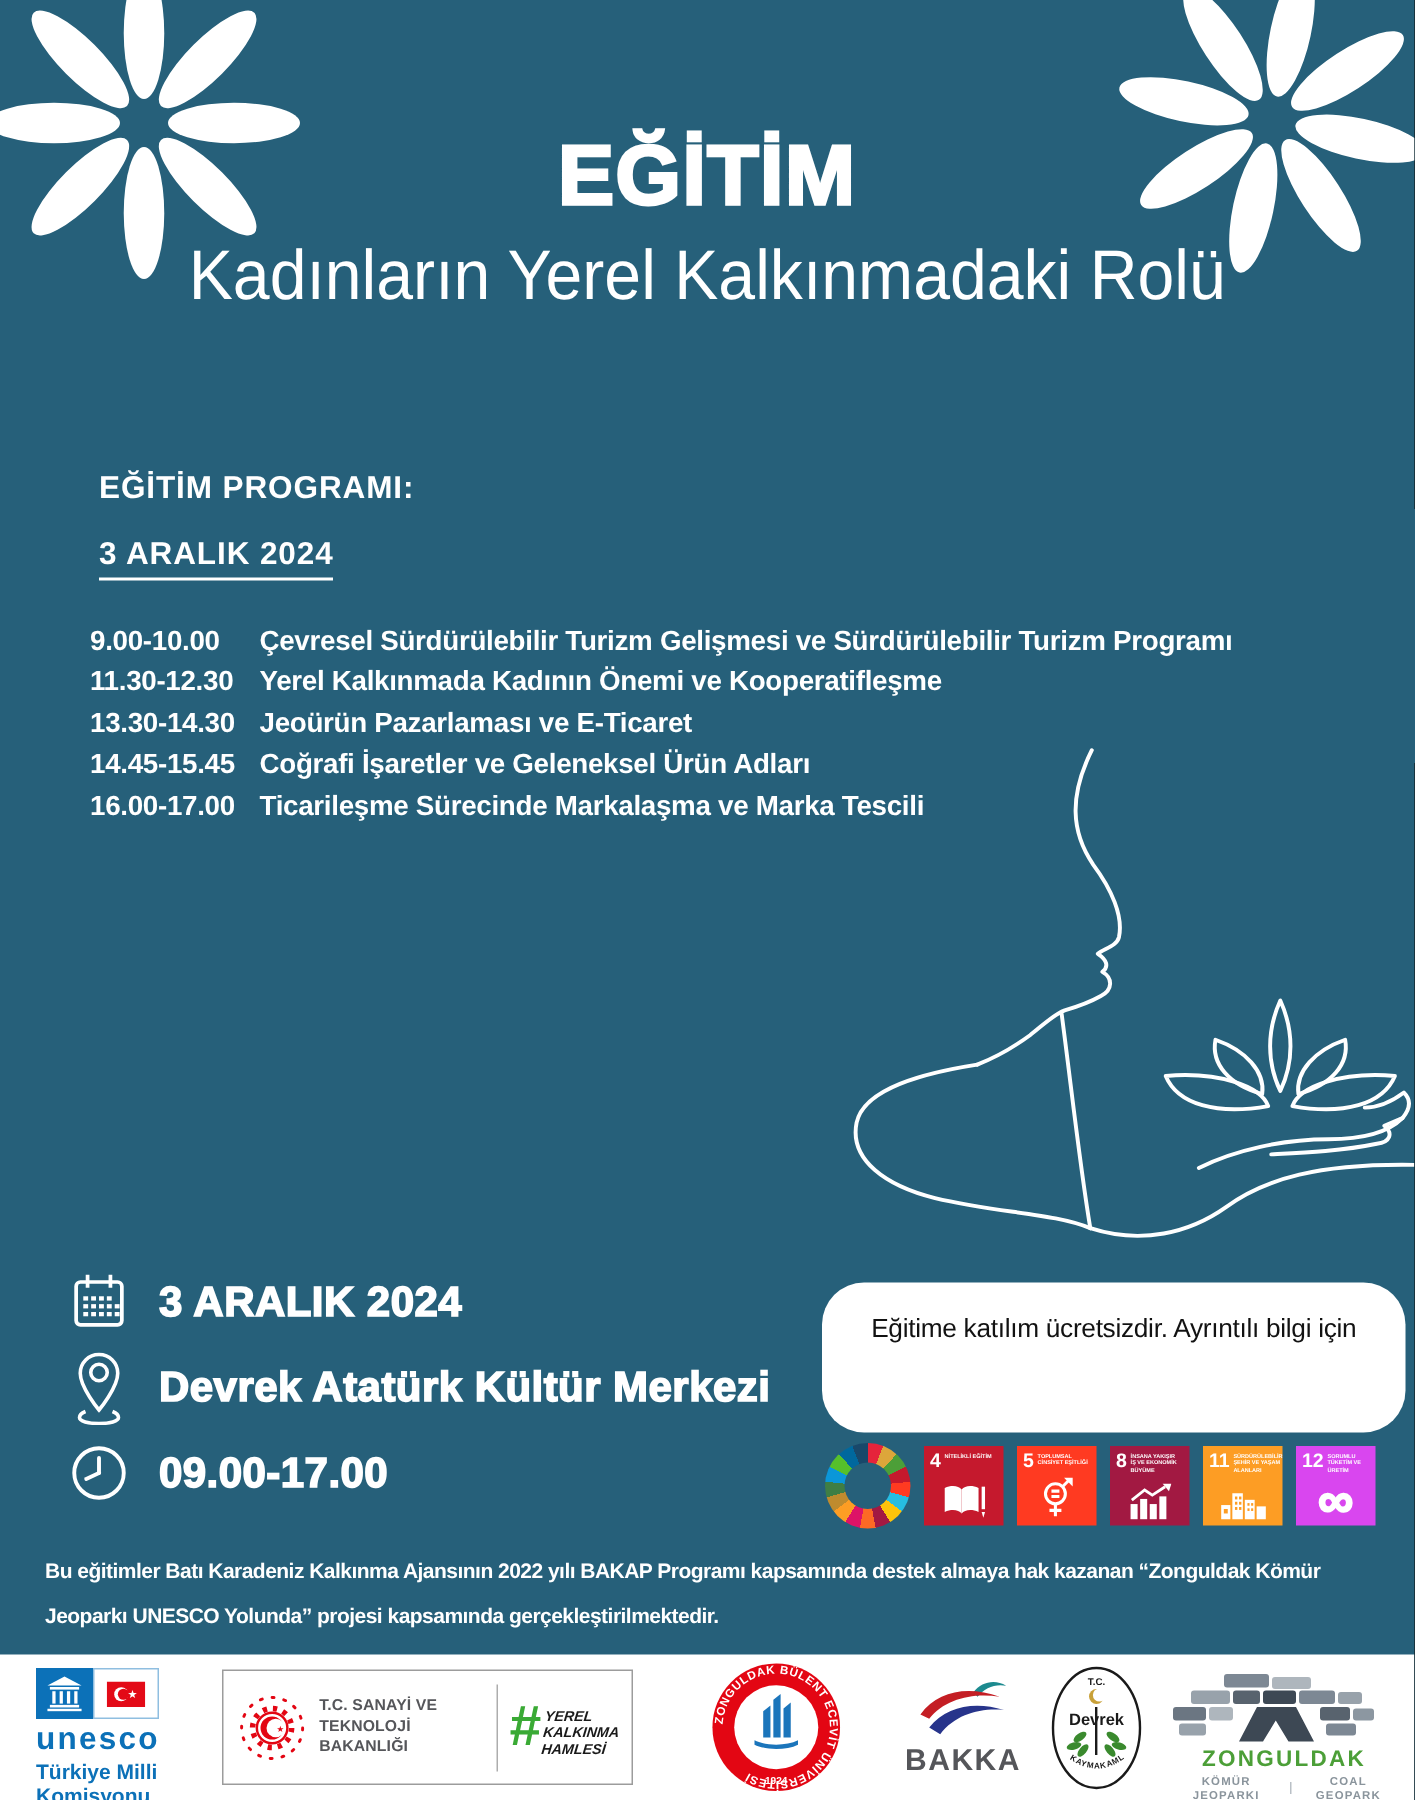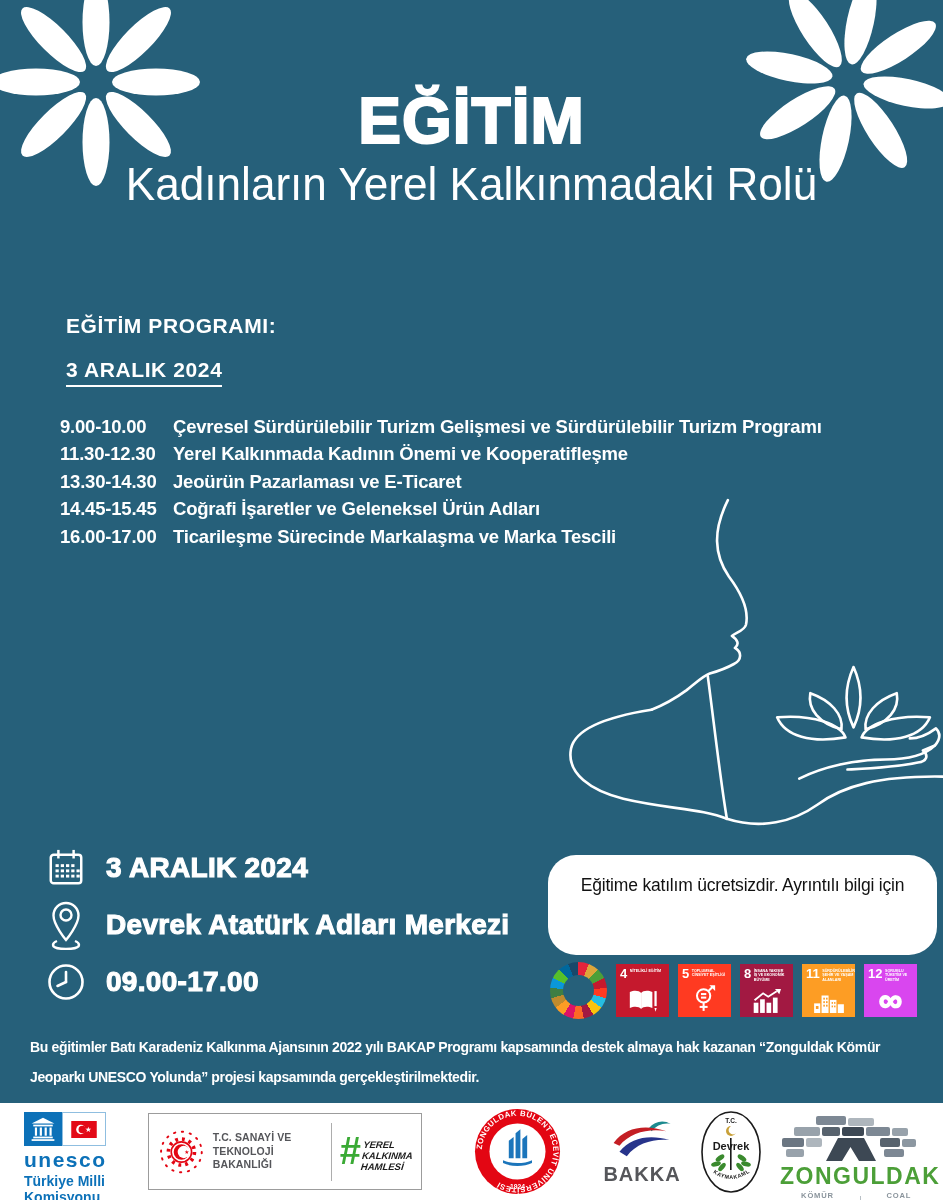--- a/index.html
+++ b/index.html
@@ -12,21 +12,21 @@
   svg { display:block; }
 
   
   .flower { position:absolute; width:212px; height:212px; }
   .fl-left { left:-10px; top:-24px; }
   .fl-right { left:742px; top:-26px; }
 
   
   .title {
     position:absolute; top:84px; left:0; width:100%; text-align:center;
-    font-size:64px; font-weight:800; letter-spacing:1px;
+    font-size:56px; font-weight:800; letter-spacing:1px;
     -webkit-text-stroke:2.2px #fff;
   }
   .subtitle {
     position:absolute; top:158px; left:0; width:100%; text-align:center;
     font-size:45px; font-weight:400; letter-spacing:0px;
     transform:scale(0.98,1.04);
   }
 
   
   .program { position:absolute; left:66px; top:314px; }
@@ -105,21 +105,21 @@
   .hamle-hash { font-size:38px; font-weight:800; font-style:italic; color:#3AAA35; line-height:1; }
   .hamle-lines { font-size:9.5px; font-weight:800; font-style:italic; color:#1A1A1A; line-height:1.15; transform:skewX(-6deg); margin-left:2px; margin-top:10px; }
 
   .zbeu { left:474px; top:5px; width:87px; height:87px; }
   .bakka { left:594px; top:15px; width:96px; text-align:center; }
   .bakka-name { font-size:20px; font-weight:800; color:#55565A; letter-spacing:1px; margin-top:1px; }
 
   .devrek { left:700px; top:7px; width:62px; height:84px; }
 
   .geopark { left:780px; top:13px; width:152px; text-align:center; }
-  .geo-name { font-size:23px; font-weight:800; color:#4C9F38; letter-spacing:1.5px; line-height:1; margin-top:3px; }
+  .geo-name { font-size:15px; font-weight:800; color:#4C9F38; letter-spacing:1.5px; line-height:1; margin-top:3px; }
   .geo-sub { display:flex; justify-content:center; gap:5px; align-items:center; margin-top:3px;
              font-size:7.6px; font-weight:700; color:#8A949C; letter-spacing:0.8px; }
   .geo-divider { width:1px; height:8px; background:#B9C0C6; }
 </style>
 </head>
 <body>
 
 <div class="poster">
 
   <svg class="flower fl-left" viewBox="-106 -106 212 212">
@@ -226,21 +226,21 @@
     <div class="det-row">
       <div class="det-icon">
         <svg width="36" height="50" viewBox="0 0 36 50">
           <g stroke="#fff" stroke-width="2.4" fill="none">
             <path d="M18 3 C11 3 5.5 8.5 5.5 15.5 C5.5 25 18 40 18 40 C18 40 30.5 25 30.5 15.5 C30.5 8.5 25 3 18 3 Z"></path>
             <circle cx="18" cy="15" r="5.5"></circle>
             <path d="M9 41 C6.5 42 5 43.5 5 45 C5 47.5 10.8 49 18 49 C25.2 49 31 47.5 31 45 C31 43.5 29.5 42 27 41"></path>
           </g>
         </svg>
       </div>
-      <div class="det-text">Devrek Atatürk Adları Merkezi</div>
+      <div class="det-text">Devrek Atatürk Kültür Merkezi</div>
     </div>
     <div class="det-row">
       <div class="det-icon">
         <svg width="40" height="40" viewBox="0 0 40 40">
           <g stroke="#fff" stroke-width="2.6" fill="none" stroke-linecap="round">
             <circle cx="20" cy="20" r="16.5"></circle>
             <line x1="20" y1="20" x2="20" y2="10"></line>
             <line x1="20" y1="20" x2="11.5" y2="24"></line>
           </g>
         </svg>

